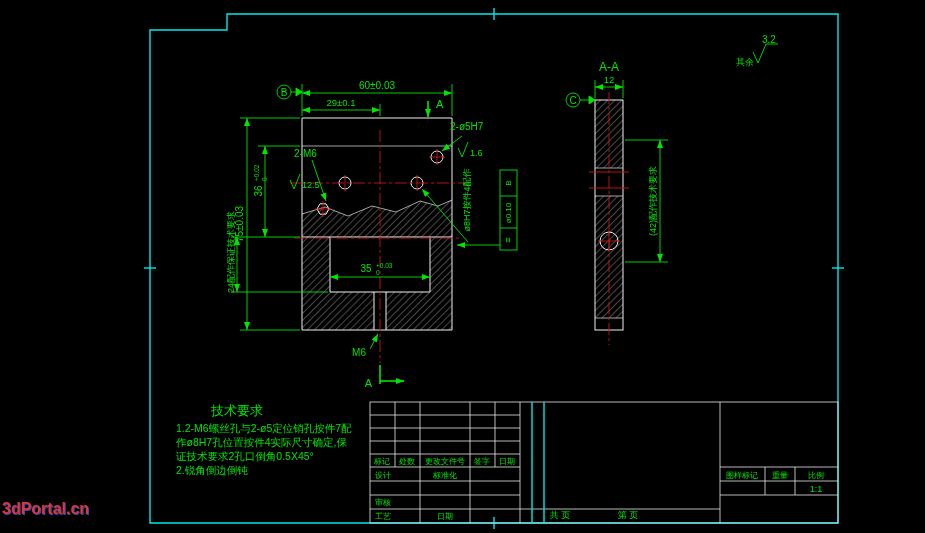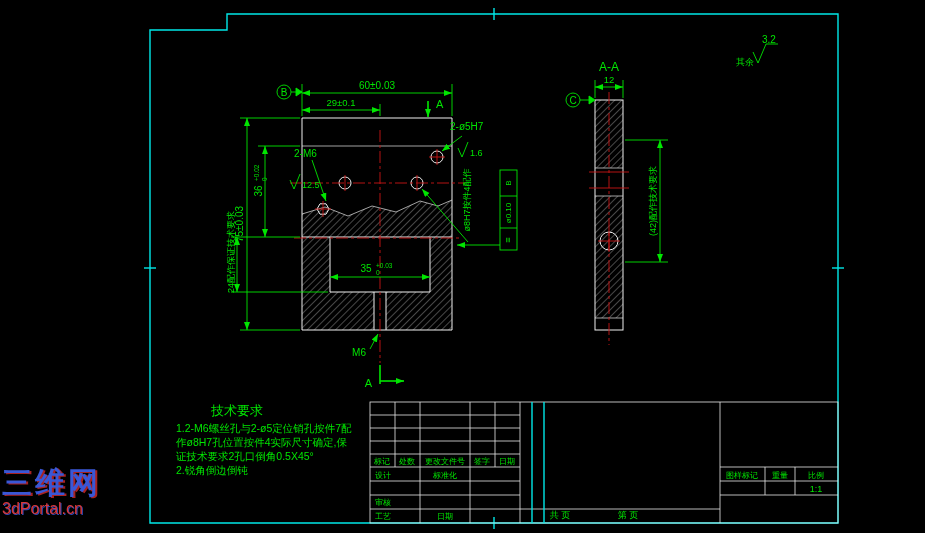--- a/index.html
+++ b/index.html
@@ -12,21 +12,21 @@
   .grn{stroke:#00e600;stroke-width:0.9;fill:none;}
   .red{stroke:#c81414;stroke-width:0.9;fill:none;}
   .cl{stroke-dasharray:12 3 3 3;}
   .cyan{stroke:#00e8e8;stroke-width:1.4;fill:none;}
   .tbl{stroke:#e8e8e8;stroke-width:0.8;fill:none;}
   .f6{font-size:6.5px}.f8{font-size:8px}.f9{font-size:9px}.f95{font-size:9.5px}
   .f10{font-size:10px}.f11{font-size:11px}.f12{font-size:12px}.f13{font-size:13px}
   .mid{text-anchor:middle}.end{text-anchor:end}
   .wm-cn{position:absolute;left:2px;top:468px;font-size:30px;font-weight:bold;
          color:#3a57d6;text-shadow:2px 1px 0 rgba(200,40,40,.85);letter-spacing:3px;line-height:1;}
-  .wm-en{position:absolute;left:2px;top:501px;font-size:16px;font-weight:normal;
+  .wm-en{position:absolute;left:2px;top:501px;font-size:16px;font-weight:bold;
          color:#d93838;text-shadow:1px 1px 0 rgba(58,87,214,.85);line-height:1;}
 </style>
 </head>
 <body>
 
 <div id="stage">
 <svg width="925" height="533" viewBox="0 0 925 533">
   <defs>
     <pattern id="hatch" patternUnits="userSpaceOnUse" width="5" height="5" patternTransform="rotate(45)">
       <line x1="0" y1="0" x2="0" y2="5" stroke="#cfcfcf" stroke-width="0.7"></line>
@@ -250,15 +250,14 @@
     <text class="dim f8 mid" x="445" y="519">日期</text>
     <text class="dim f8 mid" x="742" y="478">图样标记</text>
     <text class="dim f8 mid" x="780" y="478">重量</text>
     <text class="dim f8 mid" x="816" y="478">比例</text>
     <text class="dim f9 mid" x="816" y="492">1:1</text>
     <text class="dim f9 mid" x="560" y="518">共  页</text>
     <text class="dim f9 mid" x="628" y="518">第  页</text>
   </g>
 </svg>
 
-<div class="wm-cn">三维网</div>
 <div class="wm-en">3dPortal.cn</div>
 </div>
 
 </body></html>

